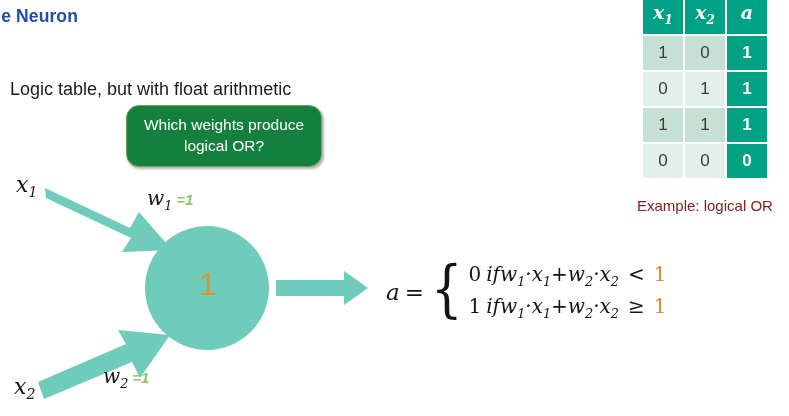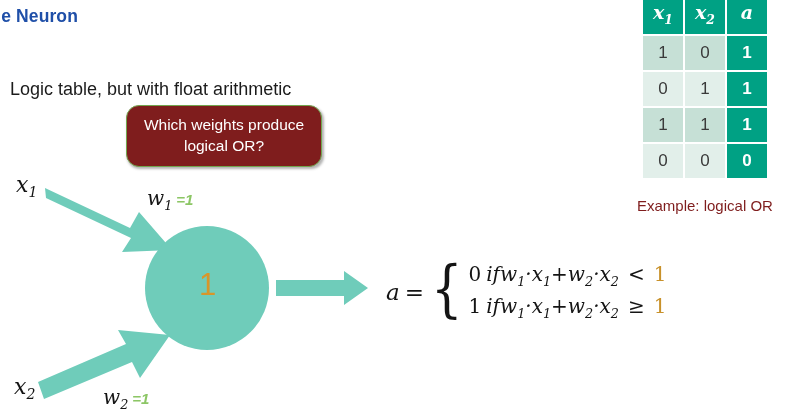--- a/index.html
+++ b/index.html
@@ -37,21 +37,21 @@
     margin-top: 36px;
   }
 
   
   #callout-box {
     position: absolute;
     left: 126px;
     top: 105px;
     width: 196px;
     height: 62px;
-    background: #7f1d1d;
+    background: #15803d;
     border: 1.6px solid #72A54E;
     border-radius: 13px;
     box-sizing: border-box;
     display: flex;
     align-items: center;
     justify-content: center;
     text-align: center;
     box-shadow: 1.5px 2px 2.5px rgba(0,0,0,0.30);
   }
   #callout-text {
@@ -78,21 +78,21 @@
     color: #141414;
     white-space: nowrap;
   }
   .mathlbl sub {
     font-size: 0.64em;
     font-style: italic;
   }
   #label-x1 { left: 16px;  top: 172px; font-size: 22px; }
   #label-x2 { left: 14px;  top: 374px; font-size: 22px; }
   #label-w1 { left: 115px; top: 186px; font-size: 20px; margin-left: 32px; }
-  #label-w2 { left: 103px; top: 385px; font-size: 20px; }
+  #label-w2 { left: 103px; top: 364px; font-size: 20px; }
 
   .weight-val {
     font-family: "Liberation Sans", sans-serif;
     font-style: italic;
     font-weight: bold;
     font-size: 15px;
     color: #8CC665;
     margin-left: 4px;
   }
 

